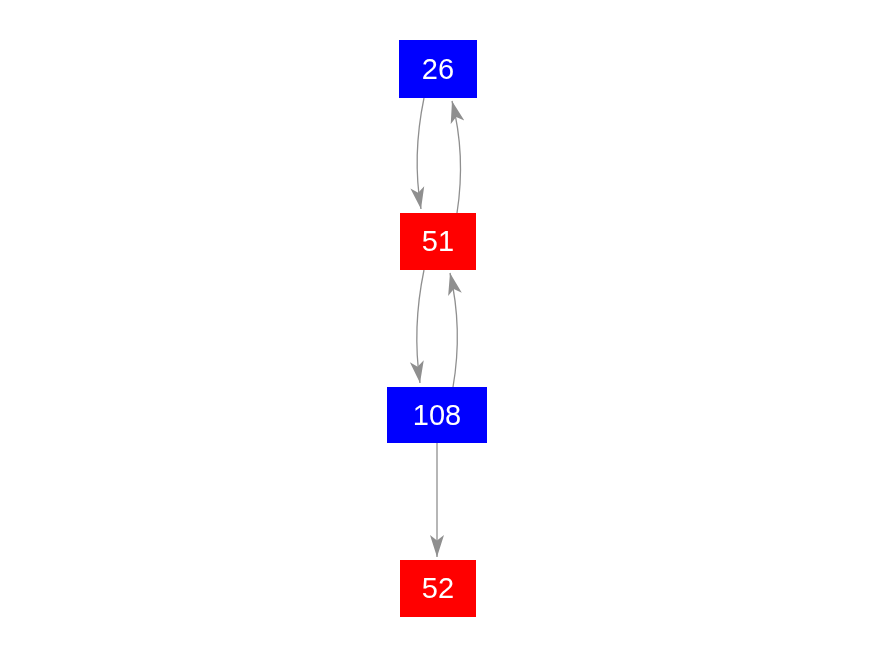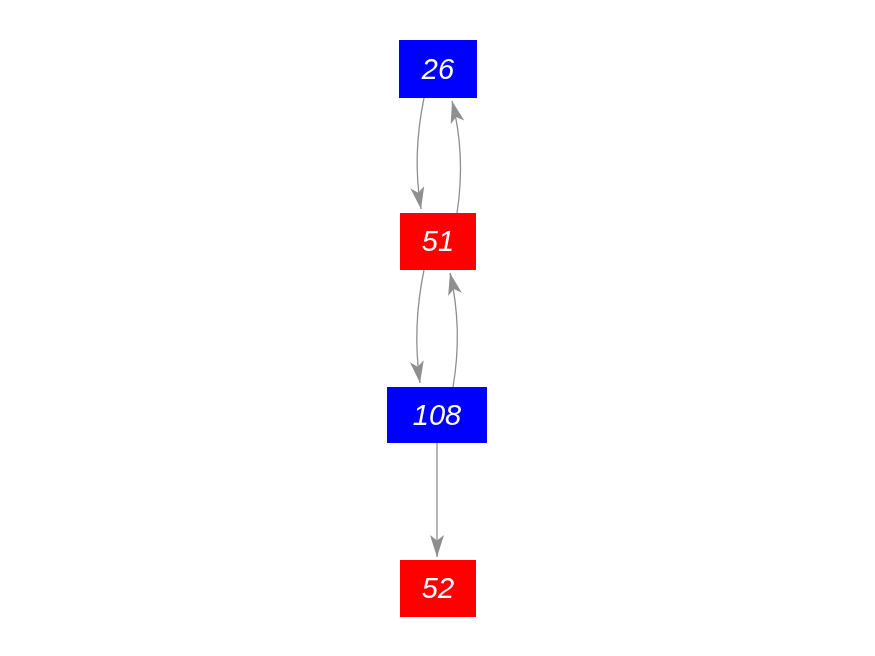--- a/index.html
+++ b/index.html
@@ -8,21 +8,20 @@
     width: 875px;
     height: 656px;
     background: #ffffff;
     overflow: hidden;
     font-family: "Liberation Sans", sans-serif;
   }
   .graph-stage {
     position: relative;
     width: 875px;
     height: 656px;
-    font-style: italic;
   }
   svg { display: block; }
   .edge-path {
     fill: none;
     stroke-width: 1.3;
   }
   .node-rect {
     stroke: none;
   }
   .node-label {

